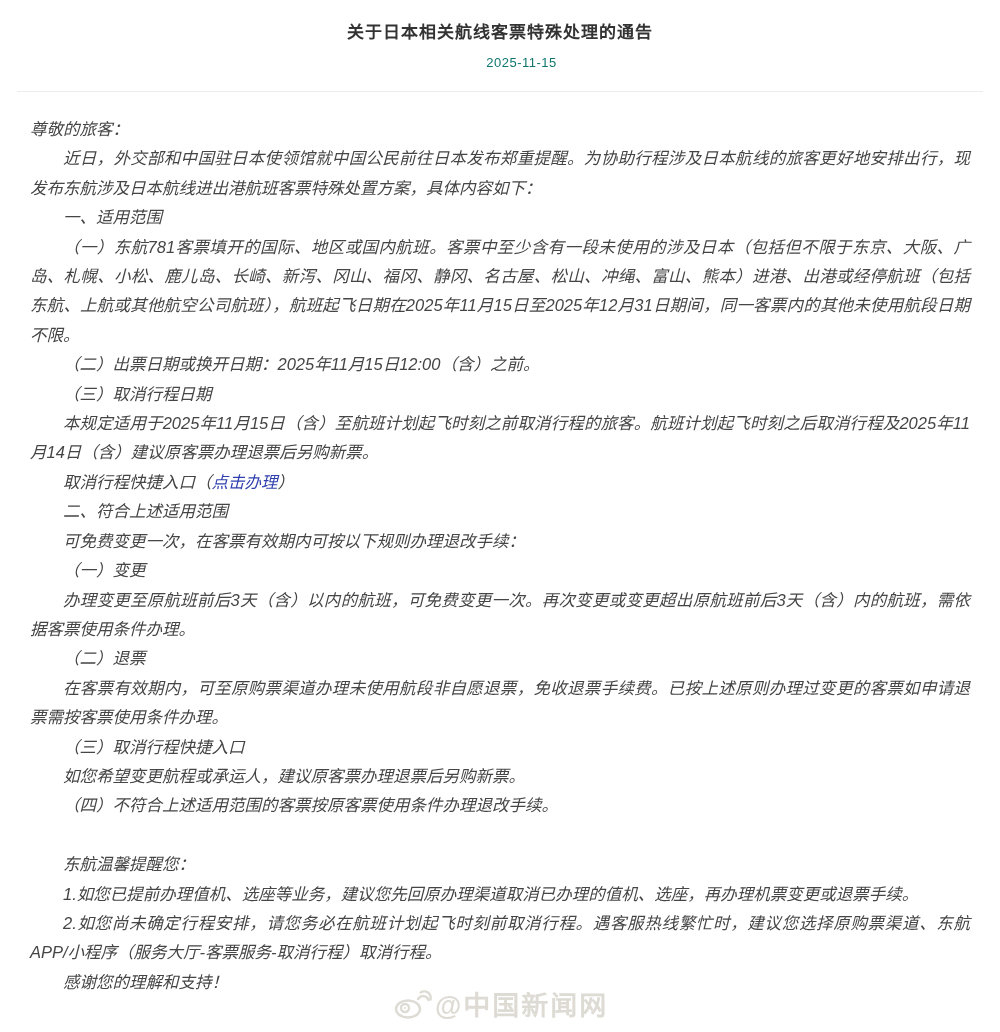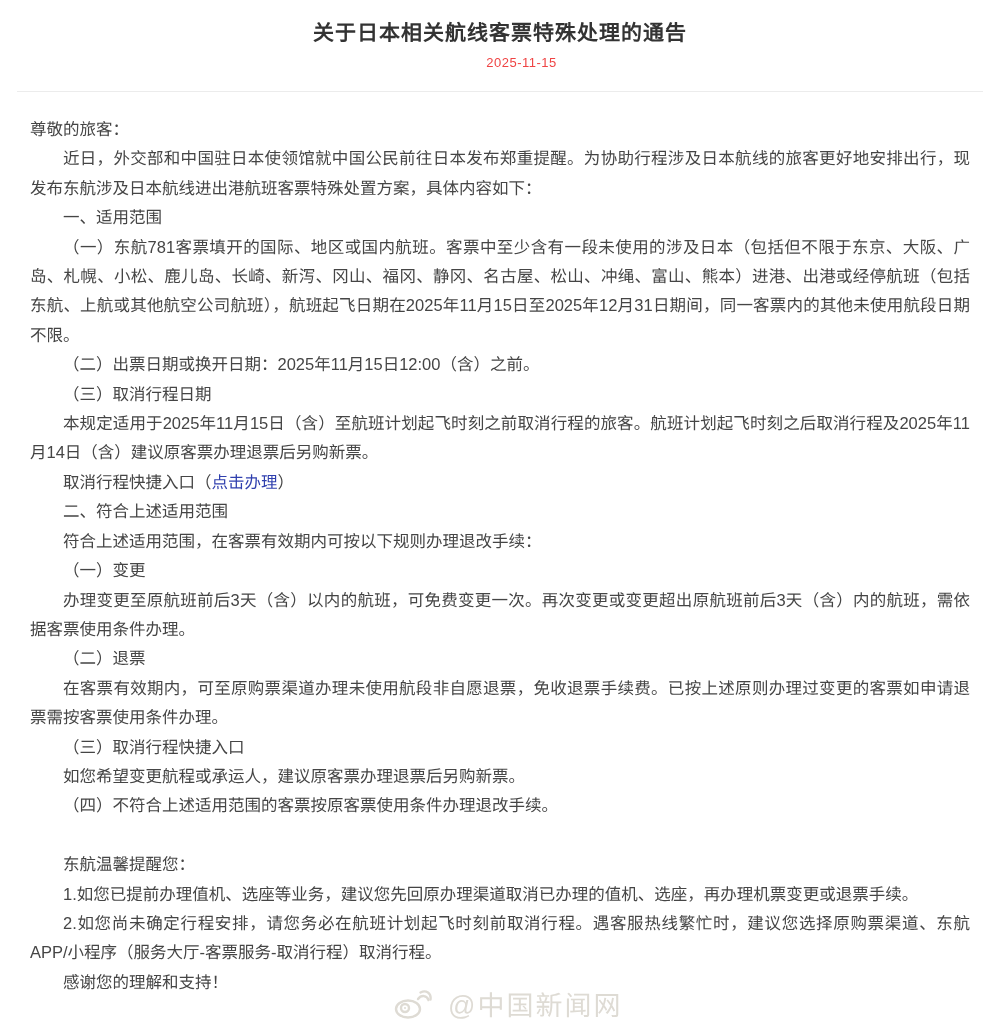--- a/index.html
+++ b/index.html
@@ -14,44 +14,45 @@
     height: 1032px;
     margin: 0 auto;
     background: #ffffff;
     overflow: hidden;
   }
   .header {
     text-align: center;
     padding-top: 20px;
   }
   .title {
-    font-size: 21px;
+    font-size: 17px;
     font-weight: 700;
     color: #333333;
     letter-spacing: 1px;
     line-height: 26px;
   }
   .date {
     margin-top: 9px;
     font-size: 13px;
-    color: #ef4444;
+    color: #0f766e;
     letter-spacing: .5px;
     margin-left: 43px;
   }
   .divider {
     height: 0;
     border-top: 1px solid #ececec;
     margin: 21px 17px 0 17px;
   }
   .content {
     padding: 23px 30px 0 30px;
     font-size: 16.5px;
     line-height: 29.4px;
     color: #454545;
     text-align: justify;
+    font-style: italic;
   }
   .content p {
     margin: 0;
     padding: 0;
   }
   .content p.indent {
     text-indent: 2em;
   }
   .content p.spacer {
     height: 29.4px;
@@ -60,24 +61,24 @@
     color: var(--link-color, #2f3fae);
     text-decoration: none;
     cursor: pointer;
   }
   .watermark {
     position: absolute;
     left: 394px;
     top: 984px;
     display: flex;
     align-items: center;
-    gap: 16px;
+    gap: 3px;
     color: #d9d5cd;
     font-size: 27px;
-    font-weight: 400;
+    font-weight: 700;
     letter-spacing: 2px;
     pointer-events: none;
     opacity: 0.85;
     white-space: nowrap;
   }
   .watermark svg {
     display: block;
   }
 </style>
 </head>
@@ -95,21 +96,21 @@
   <div class="content">
       <p>尊敬的旅客：</p>
       <p class="indent">近日，外交部和中国驻日本使领馆就中国公民前往日本发布郑重提醒。为协助行程涉及日本航线的旅客更好地安排出行，现发布东航涉及日本航线进出港航班客票特殊处置方案，具体内容如下：</p>
       <p class="indent">一、适用范围</p>
       <p class="indent">（一）东航781客票填开的国际、地区或国内航班。客票中至少含有一段未使用的涉及日本（包括但不限于东京、大阪、广岛、札幌、小松、鹿儿岛、长崎、新泻、冈山、福冈、静冈、名古屋、松山、冲绳、富山、熊本）进港、出港或经停航班（包括东航、上航或其他航空公司航班），航班起飞日期在2025年11月15日至2025年12月31日期间，同一客票内的其他未使用航段日期不限。</p>
       <p class="indent">（二）出票日期或换开日期：2025年11月15日12:00（含）之前。</p>
       <p class="indent">（三）取消行程日期</p>
       <p class="indent">本规定适用于2025年11月15日（含）至航班计划起飞时刻之前取消行程的旅客。航班计划起飞时刻之后取消行程及2025年11月14日（含）建议原客票办理退票后另购新票。</p>
       <p class="indent"><span>取消行程快捷入口（</span><a class="link" href="#">点击办理</a><span>）</span></p>
       <p class="indent">二、符合上述适用范围</p>
-      <p class="indent">符合上述适用范围，在客票有效期内可按以下规则办理退改手续：</p>
+      <p class="indent">可免费变更一次，在客票有效期内可按以下规则办理退改手续：</p>
       <p class="indent">（一）变更</p>
       <p class="indent">办理变更至原航班前后3天（含）以内的航班，可免费变更一次。再次变更或变更超出原航班前后3天（含）内的航班，需依据客票使用条件办理。</p>
       <p class="indent">（二）退票</p>
       <p class="indent">在客票有效期内，可至原购票渠道办理未使用航段非自愿退票，免收退票手续费。已按上述原则办理过变更的客票如申请退票需按客票使用条件办理。</p>
       <p class="indent">（三）取消行程快捷入口</p>
       <p class="indent">如您希望变更航程或承运人，建议原客票办理退票后另购新票。</p>
       <p class="indent">（四）不符合上述适用范围的客票按原客票使用条件办理退改手续。</p>
       <p class="spacer"></p>
       <p class="indent">东航温馨提醒您：</p>
       <p class="indent">1.如您已提前办理值机、选座等业务，建议您先回原办理渠道取消已办理的值机、选座，再办理机票变更或退票手续。</p>

